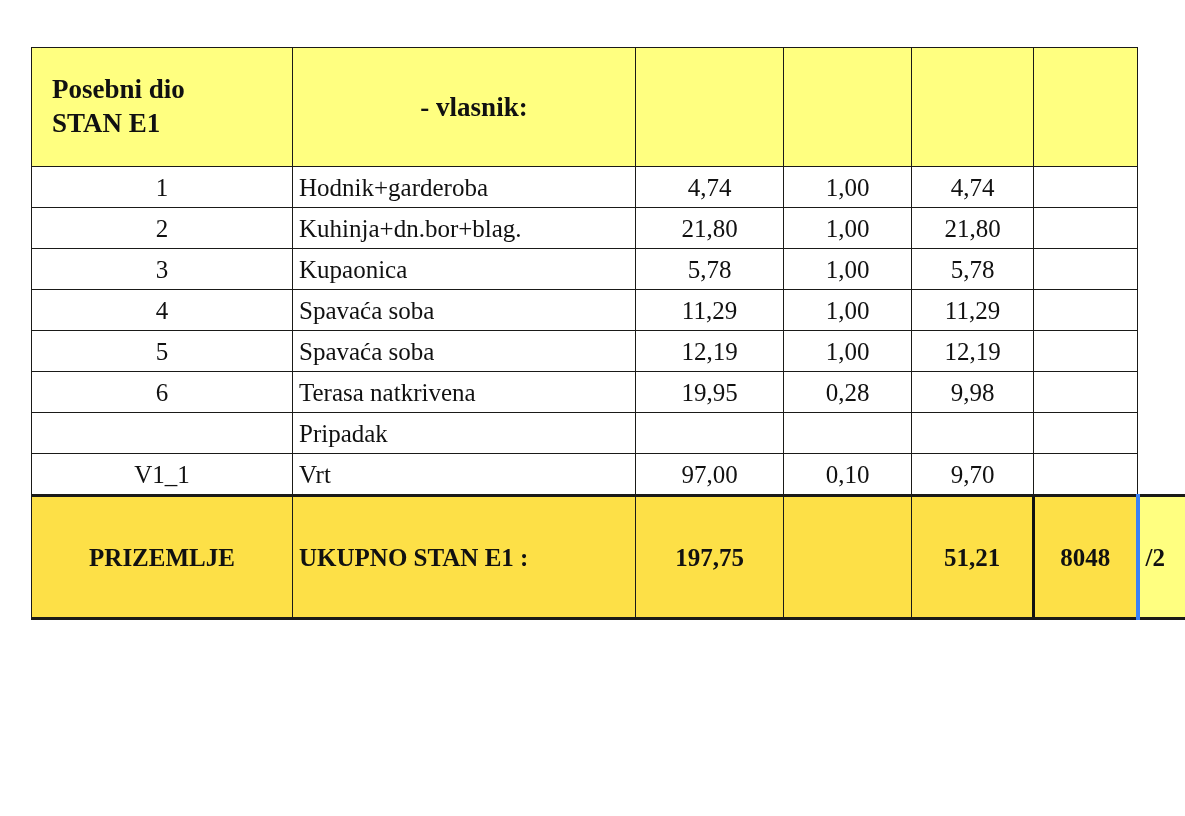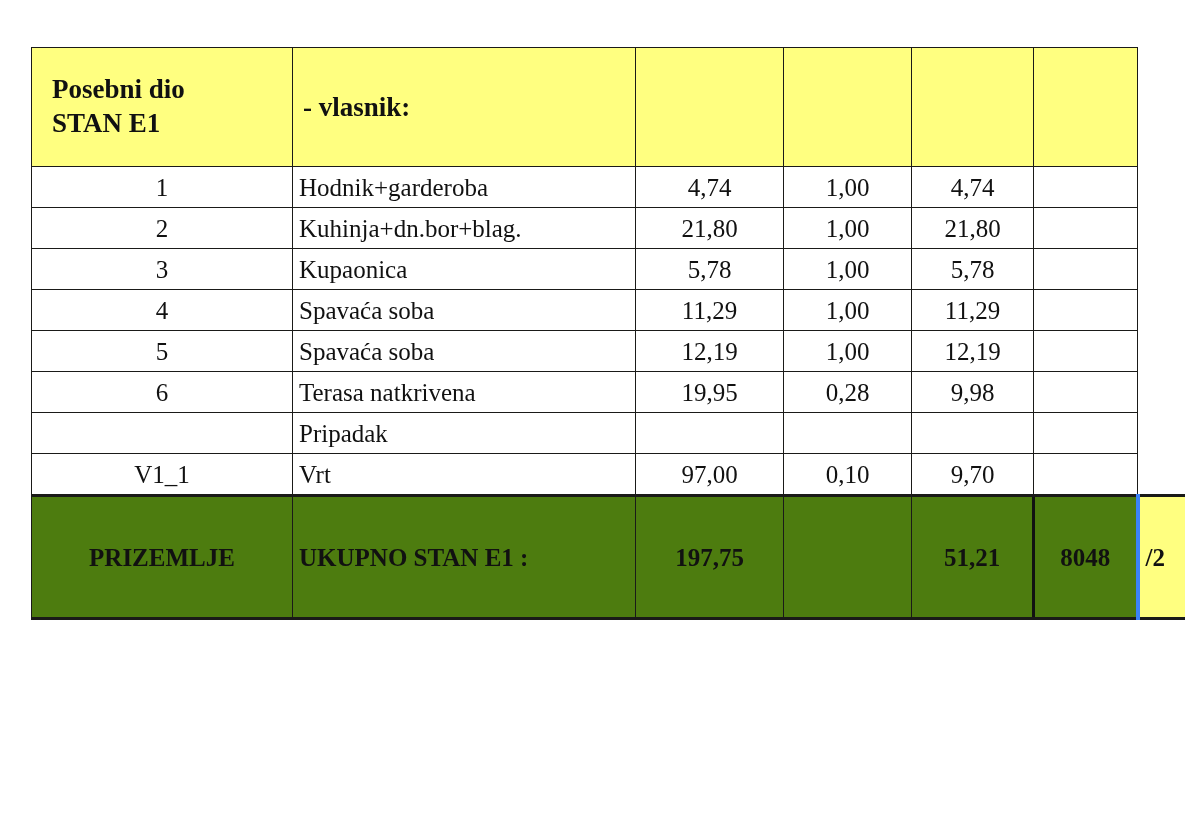--- a/index.html
+++ b/index.html
@@ -102,22 +102,22 @@
     height: 118px;
     vertical-align: middle;
     font-weight: bold;
     font-size: 27px;
   }
   tr.hdr td.c0 {
     line-height: 1.25;
     padding-left: 20px;
   }
   tr.hdr td.c1 {
-    text-align: left;
-    padding-left: 10px;
+    text-align: center;
+    padding-left: 26px;
     margin-top: 28px;
   }
 
   
   .frame-left  { border-left: 3px solid #1a1a18; }
   .frame-right { border-right: 3px solid #1a1a18; }
   .frame-top   { border-top: 3px solid #1a1a18; }
 
   
   tr.sum td {
@@ -125,21 +125,21 @@
     border-top: 3px solid #111111;
     border-bottom: 3px solid #111111;
   }
   tr.sum td.edge-l { border-left: 3px solid #111111; }
   tr.sum td.edge-r { border-right: 3px solid #111111; }
 
   
   tr.tot td {
     height: 120px;
     font-weight: bold;
-    background: #4d7c0f;
+    background: #fde047;
     border-top: 3px solid #1a1a18;
     border-bottom: 3px solid #1a1a18;
   }
   tr.tot td.heavy-l { border-left: 3px solid #111111; }
   tr.tot td.heavy-r { border-right: 4px solid #3b82f6; }
 
   
   .void { border: none !important; background: #ffffff !important; }
 </style>
 </head>

